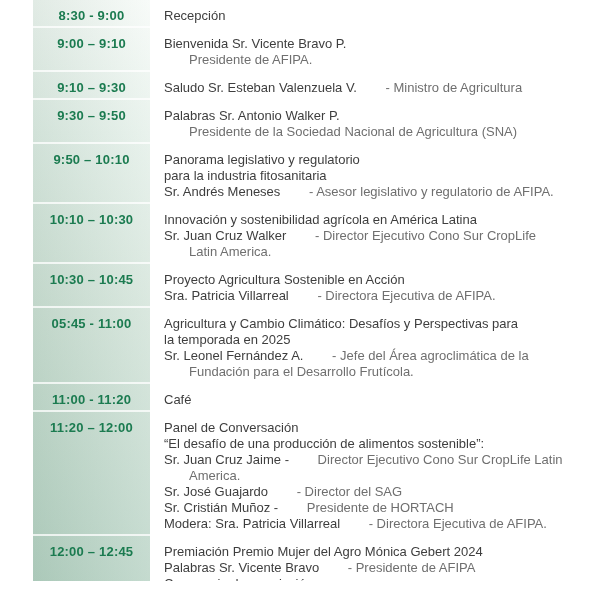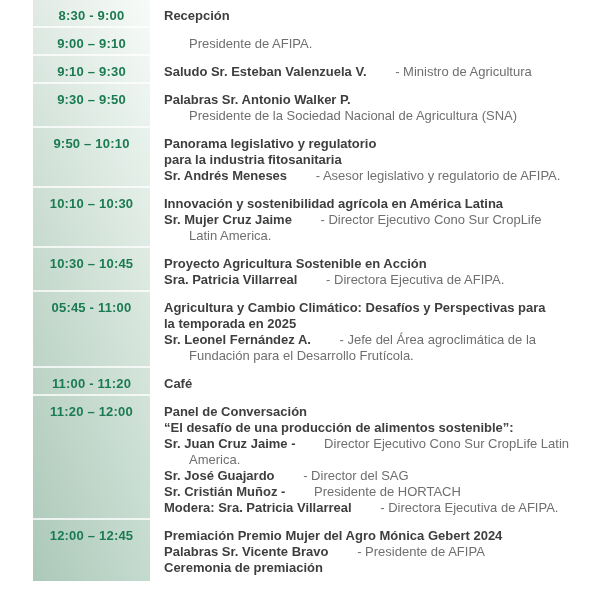--- a/index.html
+++ b/index.html
@@ -52,21 +52,21 @@
     flex: 1 1 auto;
     min-width: 0;
     padding: 8px 8px 4px 14px;
   }
   .line {
     font-size: 13px;
     line-height: 16px;
     color: var(--body-text, #6f6f6f);
     white-space: nowrap;
   }
-  .b { font-weight: bold; color: var(--title-text, #3e3e3e); margin-top: 28px; }
+  .b { font-weight: normal; color: var(--title-text, #3e3e3e); margin-top: 28px; }
   .n { font-weight: normal; color: var(--body-text, #6f6f6f); margin-left: 25px; }
 </style>
 </head>
 <body>
 
 <div class="page">
   <div class="gradient-col"></div>
   <div class="rows">
 
     <div class="row">
@@ -76,20 +76,21 @@
       <div class="content-cell">
         <div class="line"><span class="b">Recepción</span><span class="n"></span></div>
       </div>
     </div>
 
     <div class="row">
       <div class="time-cell">
         <span class="time">9:00 – 9:10</span>
       </div>
       <div class="content-cell">
+        <div class="line"><span class="b">Bienvenida Sr. Vicente Bravo P.</span><span class="n"></span></div>
         <div class="line"><span class="b"></span><span class="n">Presidente de AFIPA.</span></div>
       </div>
     </div>
 
     <div class="row">
       <div class="time-cell">
         <span class="time">9:10 – 9:30</span>
       </div>
       <div class="content-cell">
         <div class="line"><span class="b">Saludo Sr. Esteban Valenzuela V.</span><span class="n"> - Ministro de Agricultura</span></div>
@@ -116,21 +117,21 @@
         <div class="line"><span class="b">Sr. Andrés Meneses</span><span class="n"> - Asesor legislativo y regulatorio de AFIPA.</span></div>
       </div>
     </div>
 
     <div class="row">
       <div class="time-cell">
         <span class="time">10:10 – 10:30</span>
       </div>
       <div class="content-cell">
         <div class="line"><span class="b">Innovación y sostenibilidad agrícola en América Latina</span><span class="n"></span></div>
-        <div class="line"><span class="b">Sr. Mujer Cruz Jaime</span><span class="n"> - Director Ejecutivo Cono Sur CropLife</span></div>
+        <div class="line"><span class="b">Sr. Juan Cruz Walker</span><span class="n"> - Director Ejecutivo Cono Sur CropLife</span></div>
         <div class="line"><span class="b"></span><span class="n">Latin America.</span></div>
       </div>
     </div>
 
     <div class="row">
       <div class="time-cell">
         <span class="time">10:30 – 10:45</span>
       </div>
       <div class="content-cell">
         <div class="line"><span class="b">Proyecto Agricultura Sostenible en Acción</span><span class="n"></span></div>

